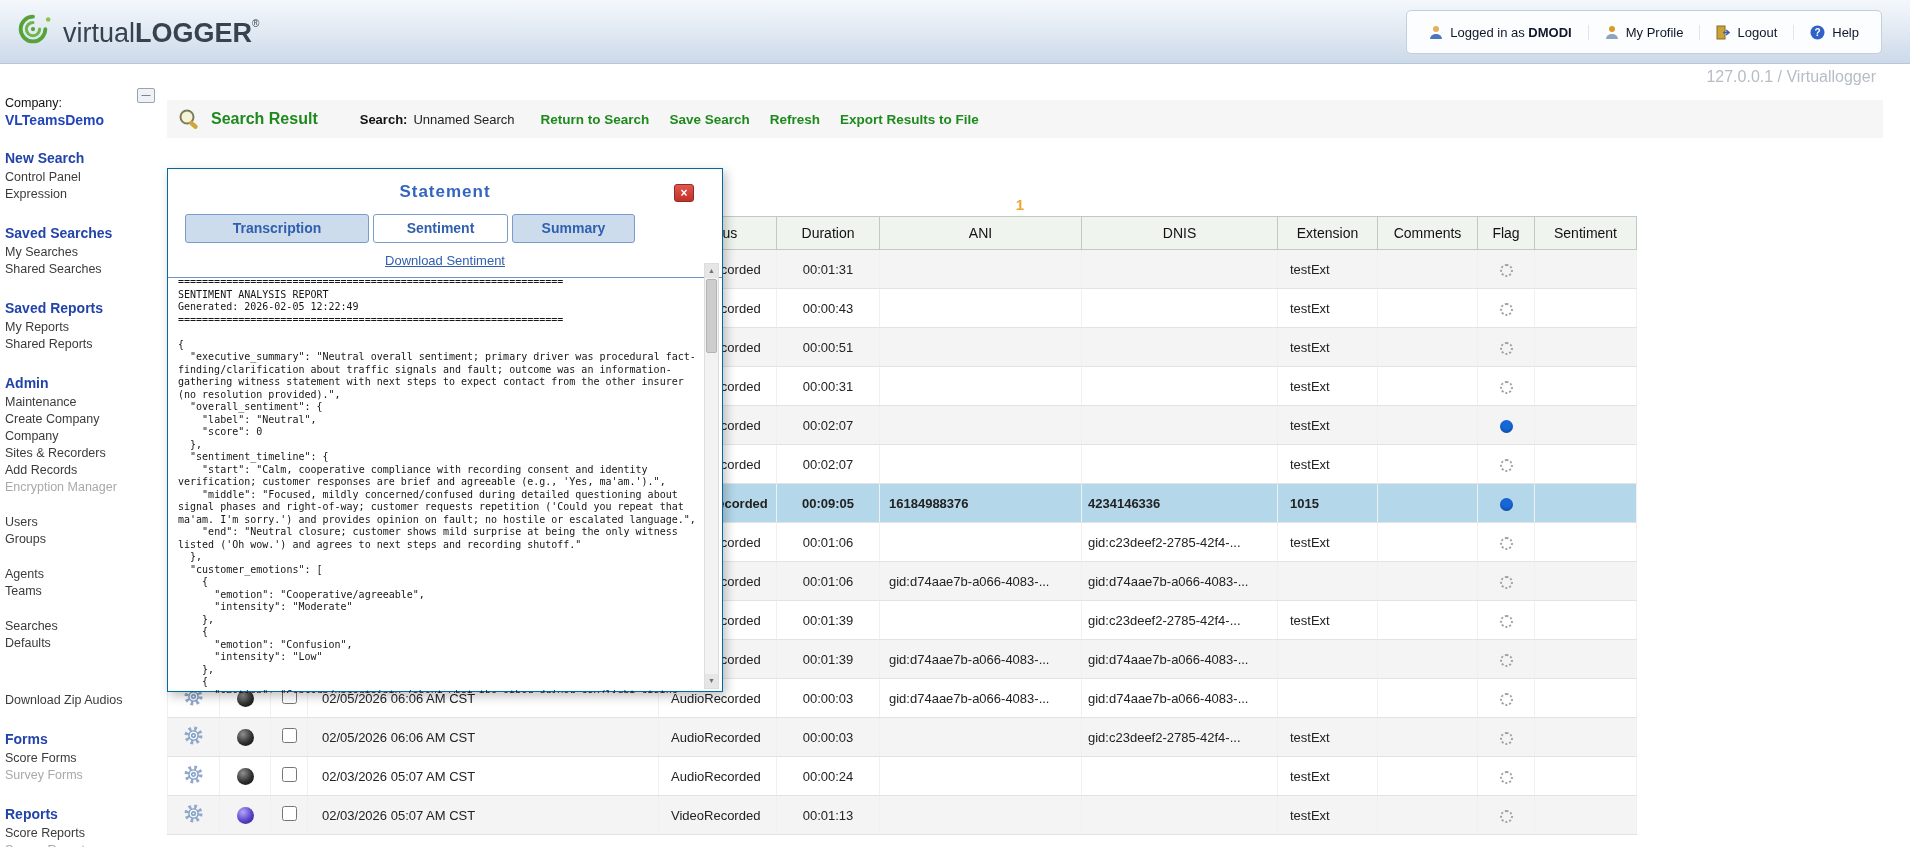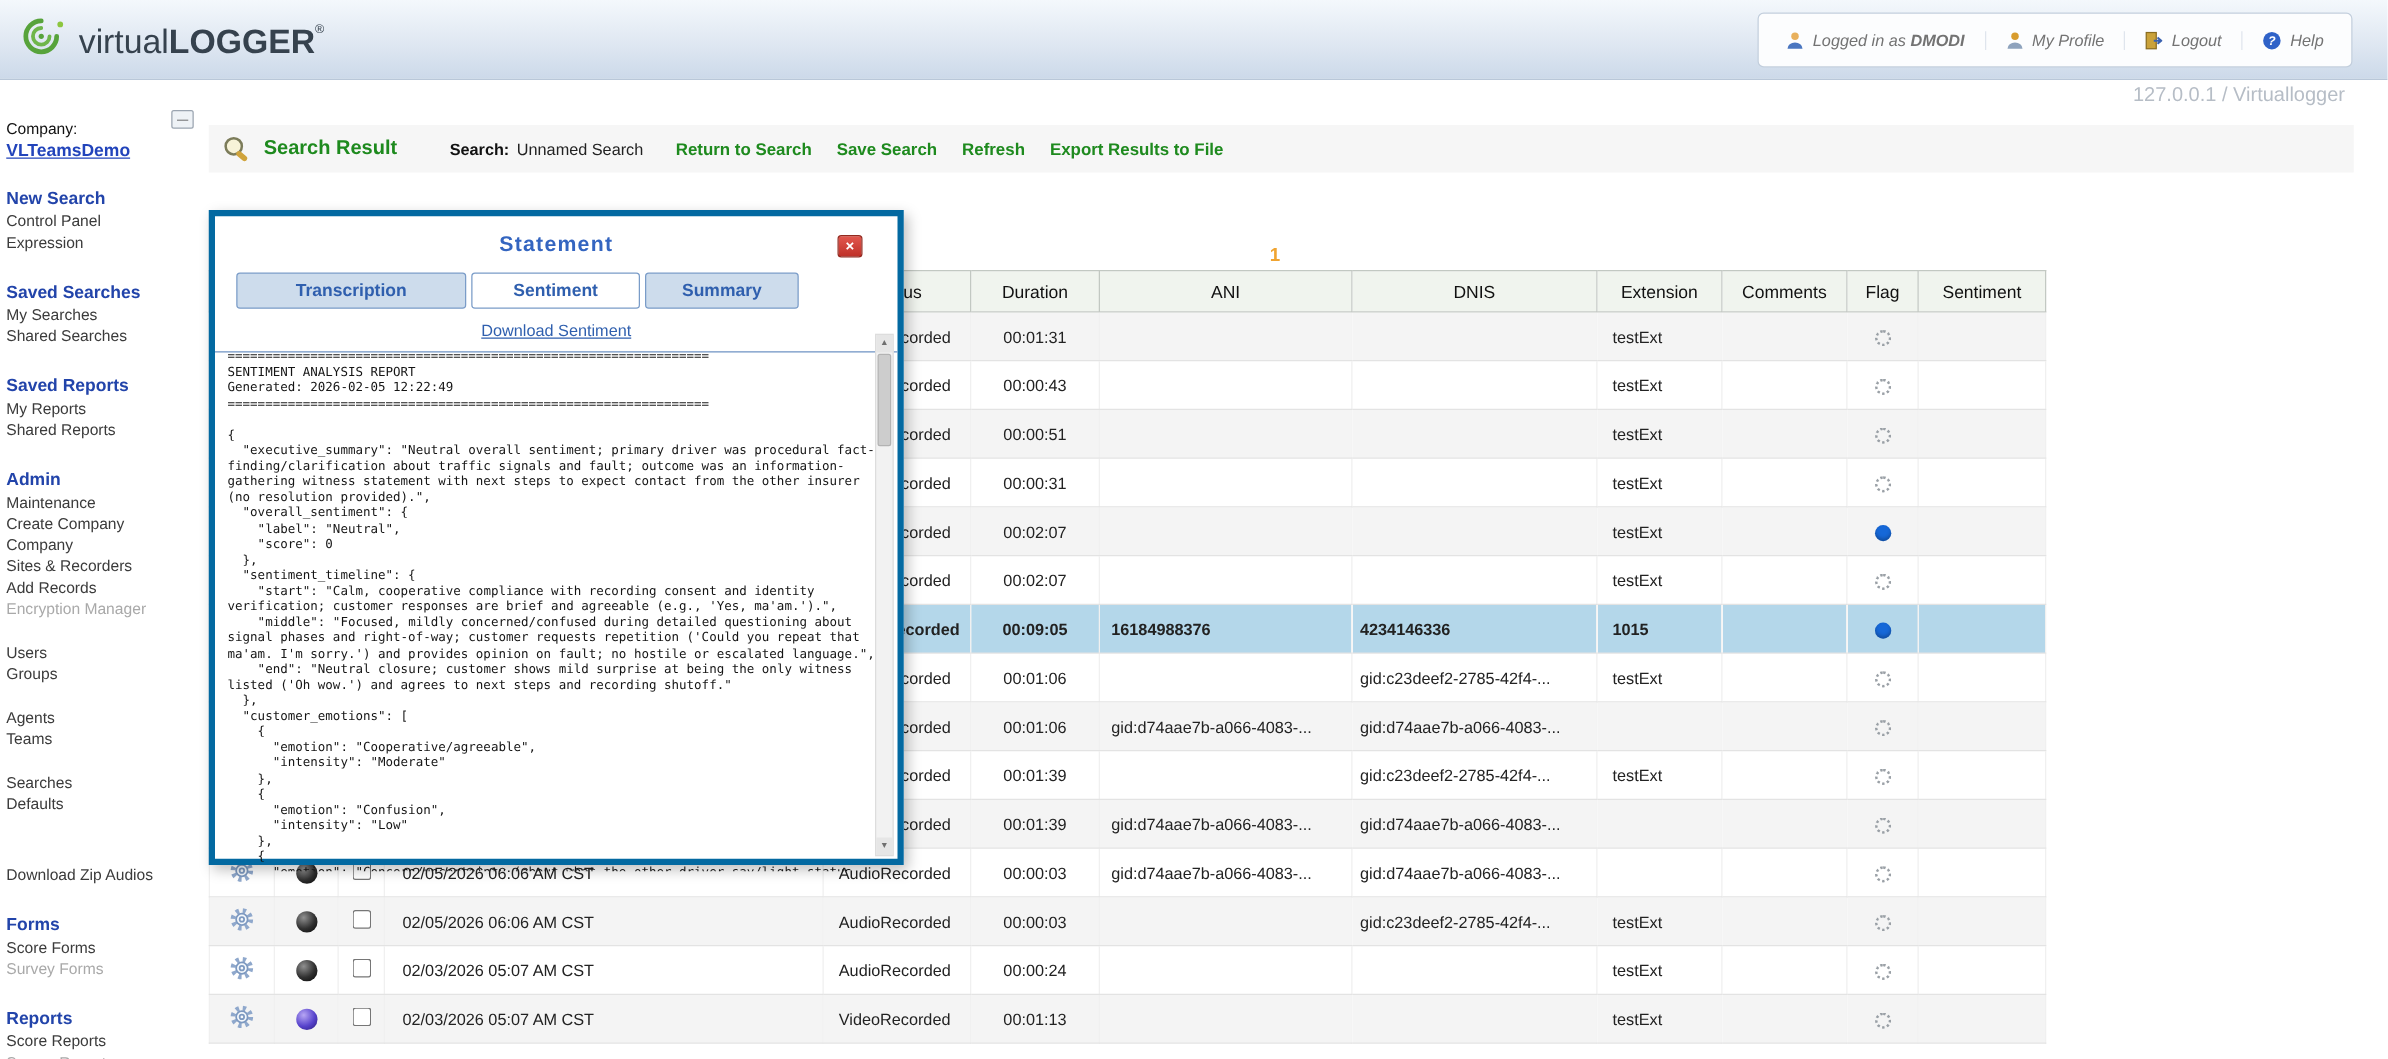--- a/index.html
+++ b/index.html
@@ -10,33 +10,33 @@
   .topbar { position:absolute; left:0; top:0; width:1910px; height:64px;
     background:linear-gradient(#f4f8fc, #dde6f1 60%, #ccd9e9);
     border-bottom:1px solid #b9c7d8; }
   .logo { position:absolute; left:12px; top:11px; display:flex; align-items:flex-end; gap:9px; }
   .logo-text { font-size:27px; color:#36424e; }
   .logo-text b { font-weight:bold; }
   .logo-reg { font-size:10px; color:#36424e; vertical-align:top; }
   .account-box { position:absolute; right:28px; top:10px; height:44px; background:#fcfdfe;
     border:1px solid #c3cfdd; border-radius:5px; display:flex; align-items:center; padding:0 6px; }
   .acct-item { display:flex; align-items:flex-start; gap:7px; padding:0 16px; font-size:13px;
-    color:#737373; cursor:pointer; white-space:nowrap;font-style:italic; }
+    color:#0f172a; cursor:pointer; white-space:nowrap; }
   .acct-item + .acct-item { border-left:1px solid #dfe5ed; }
   .breadcrumb { position:absolute; top:68px; right:34px; font-size:16px; color:#b6bdc6; }
 
   
   .sidebar { position:absolute; left:0; top:64px; width:163px; height:783px;
     padding:32px 0 0 5px; font-size:12.5px; background:#fff; }
   .collapse-btn { position:absolute; top:24px; right:8px; width:18px; height:15px;
     border:1px solid #9aa4b0; border-radius:2px; background:#eef2f6; color:#444;
     font-size:9px; line-height:13px; text-align:center; cursor:pointer; overflow:hidden; }
   .company-label { color:#111; margin-bottom:2px; }
   .company-link { color:#2244bb; font-weight:bold; font-size:14px;
-    text-decoration:underline; cursor:pointer; display:inline-block; }
+    cursor:pointer; display:inline-block; }
   .sb-heading { color:#2244aa; font-weight:bold; font-size:14px; margin-top:22px; margin-bottom:3px; }
   .sb-item { color:#3b3b3b; line-height:17px; cursor:pointer; }
   .sb-item.disabled { color:#a9a9a9; cursor:default; }
   .sb-item.gap { margin-top:18px; }
   .sb-item.biggap { margin-top:40px; }
 
   
   .toolbar { position:absolute; left:167px; top:100px; width:1716px; height:38px;
     background:#f6f6f6; display:flex; align-items:center; padding:0 10px; }
   .tb-icon { margin-right:8px; display:flex; }
@@ -70,21 +70,21 @@
   .flag-blue { display:inline-block; width:13px; height:13px; background:#1668d8;
     border-radius:50%; vertical-align:middle; box-shadow:inset 0 -2px 3px rgba(0,0,0,.25); }
   .orb { display:inline-block; width:17px; height:17px; border-radius:50%; vertical-align:middle; cursor:pointer; }
   .orb-audio { background:radial-gradient(circle at 35% 30%, #909090, #303030 55%, #050505); }
   .orb-video { background:radial-gradient(circle at 35% 30%, #b7a6f4, #5743cc 55%, #281a78); }
   .results input[type=checkbox] { width:15px; height:15px; cursor:pointer; }
   .gear { display:inline-flex; cursor:pointer; }
 
   
   .modal { position:absolute; left:167px; top:168px; width:556px; height:524px;
-    background:#fff; border:5px solid #0369a1; box-shadow:3px 4px 10px rgba(0,0,0,.25); z-index:10; }
+    background:#fff; border:1px solid #0369a1; box-shadow:3px 4px 10px rgba(0,0,0,.25); z-index:10; }
   .modal-title { text-align:center; margin-top:13px; font-size:17px; font-weight:bold;
     color:#3465c0; letter-spacing:1px; }
   .modal-close { position:absolute; top:15px; right:28px; width:20px; height:18px;
     background:linear-gradient(#e2574e,#bf3129); border:1px solid #93291f; border-radius:3px;
     color:#fff; font-size:12px; line-height:16px; text-align:center; font-weight:bold; cursor:pointer; }
   .tabs { display:flex; gap:4px; margin:12px 0 0 17px; }
   .tab { border:1px solid #7a9cc8; border-radius:3px; background:#cddcec; color:#2f5fae;
     font-weight:bold; font-size:14px; text-align:center; padding:5px 0 6px; cursor:pointer; }
   .tab.active { background:#fff; }
   .download-link { display:block; text-align:center; margin-top:10px; color:#2f5fae;

